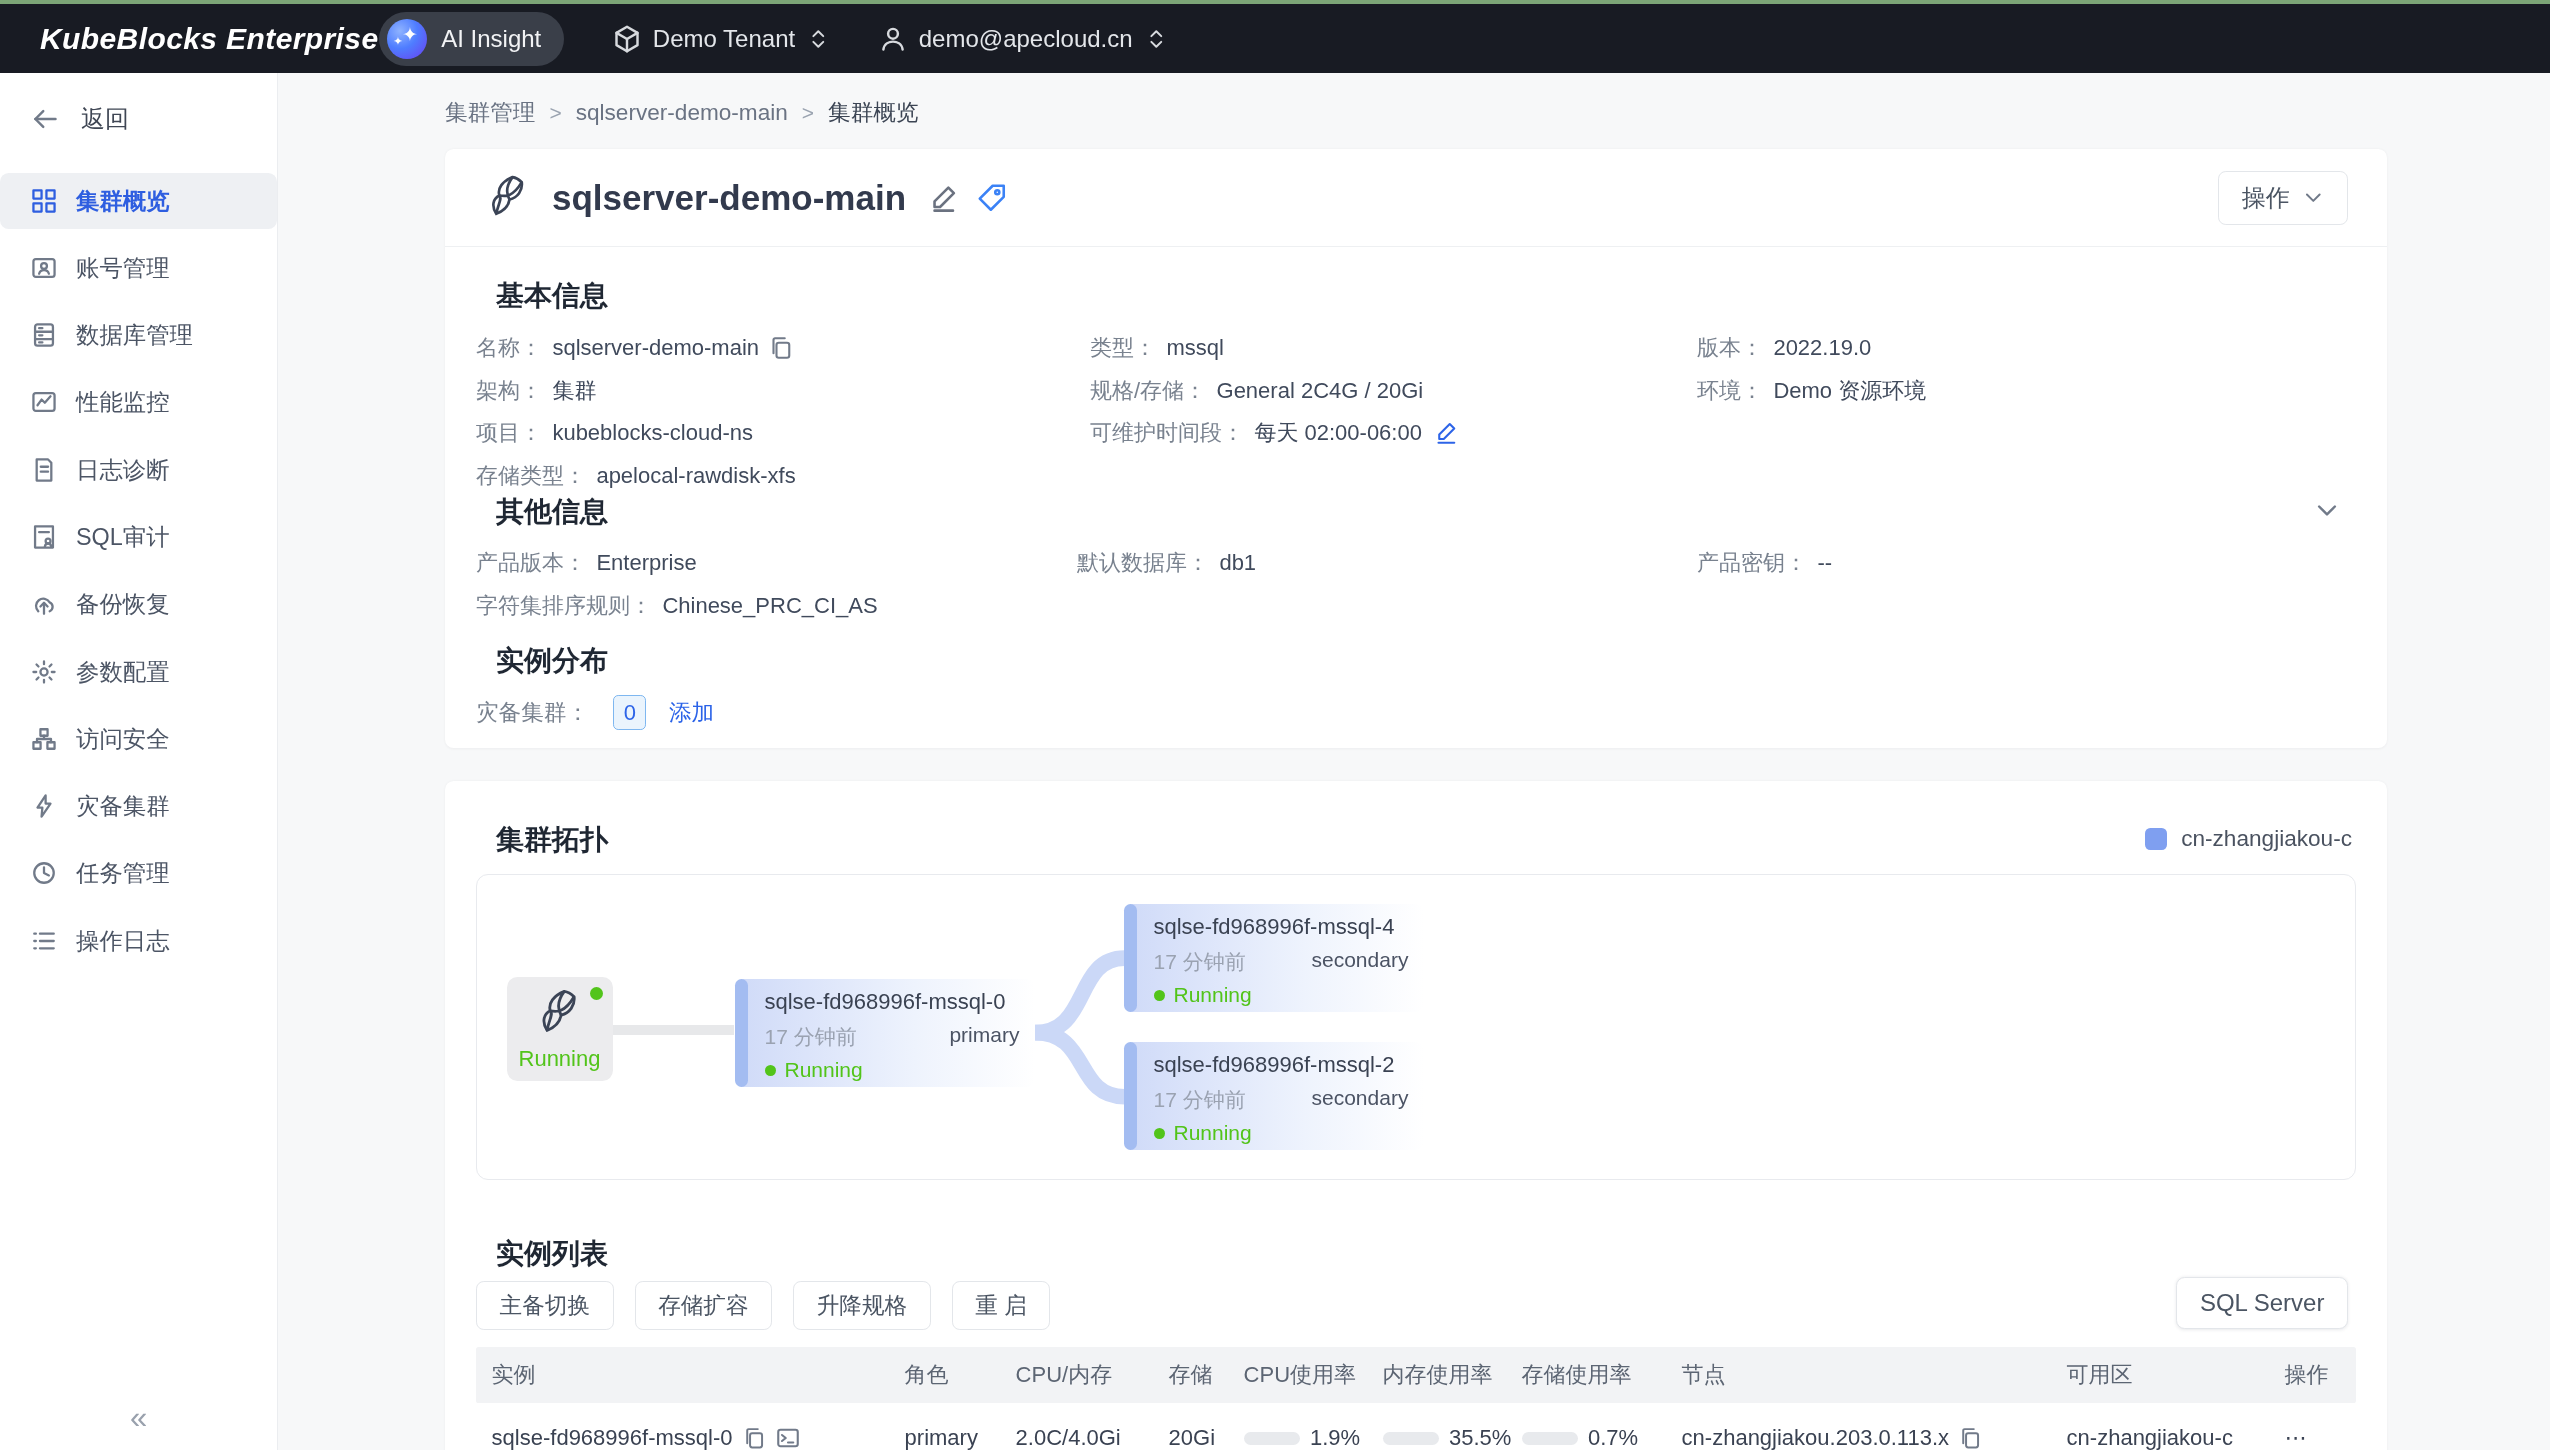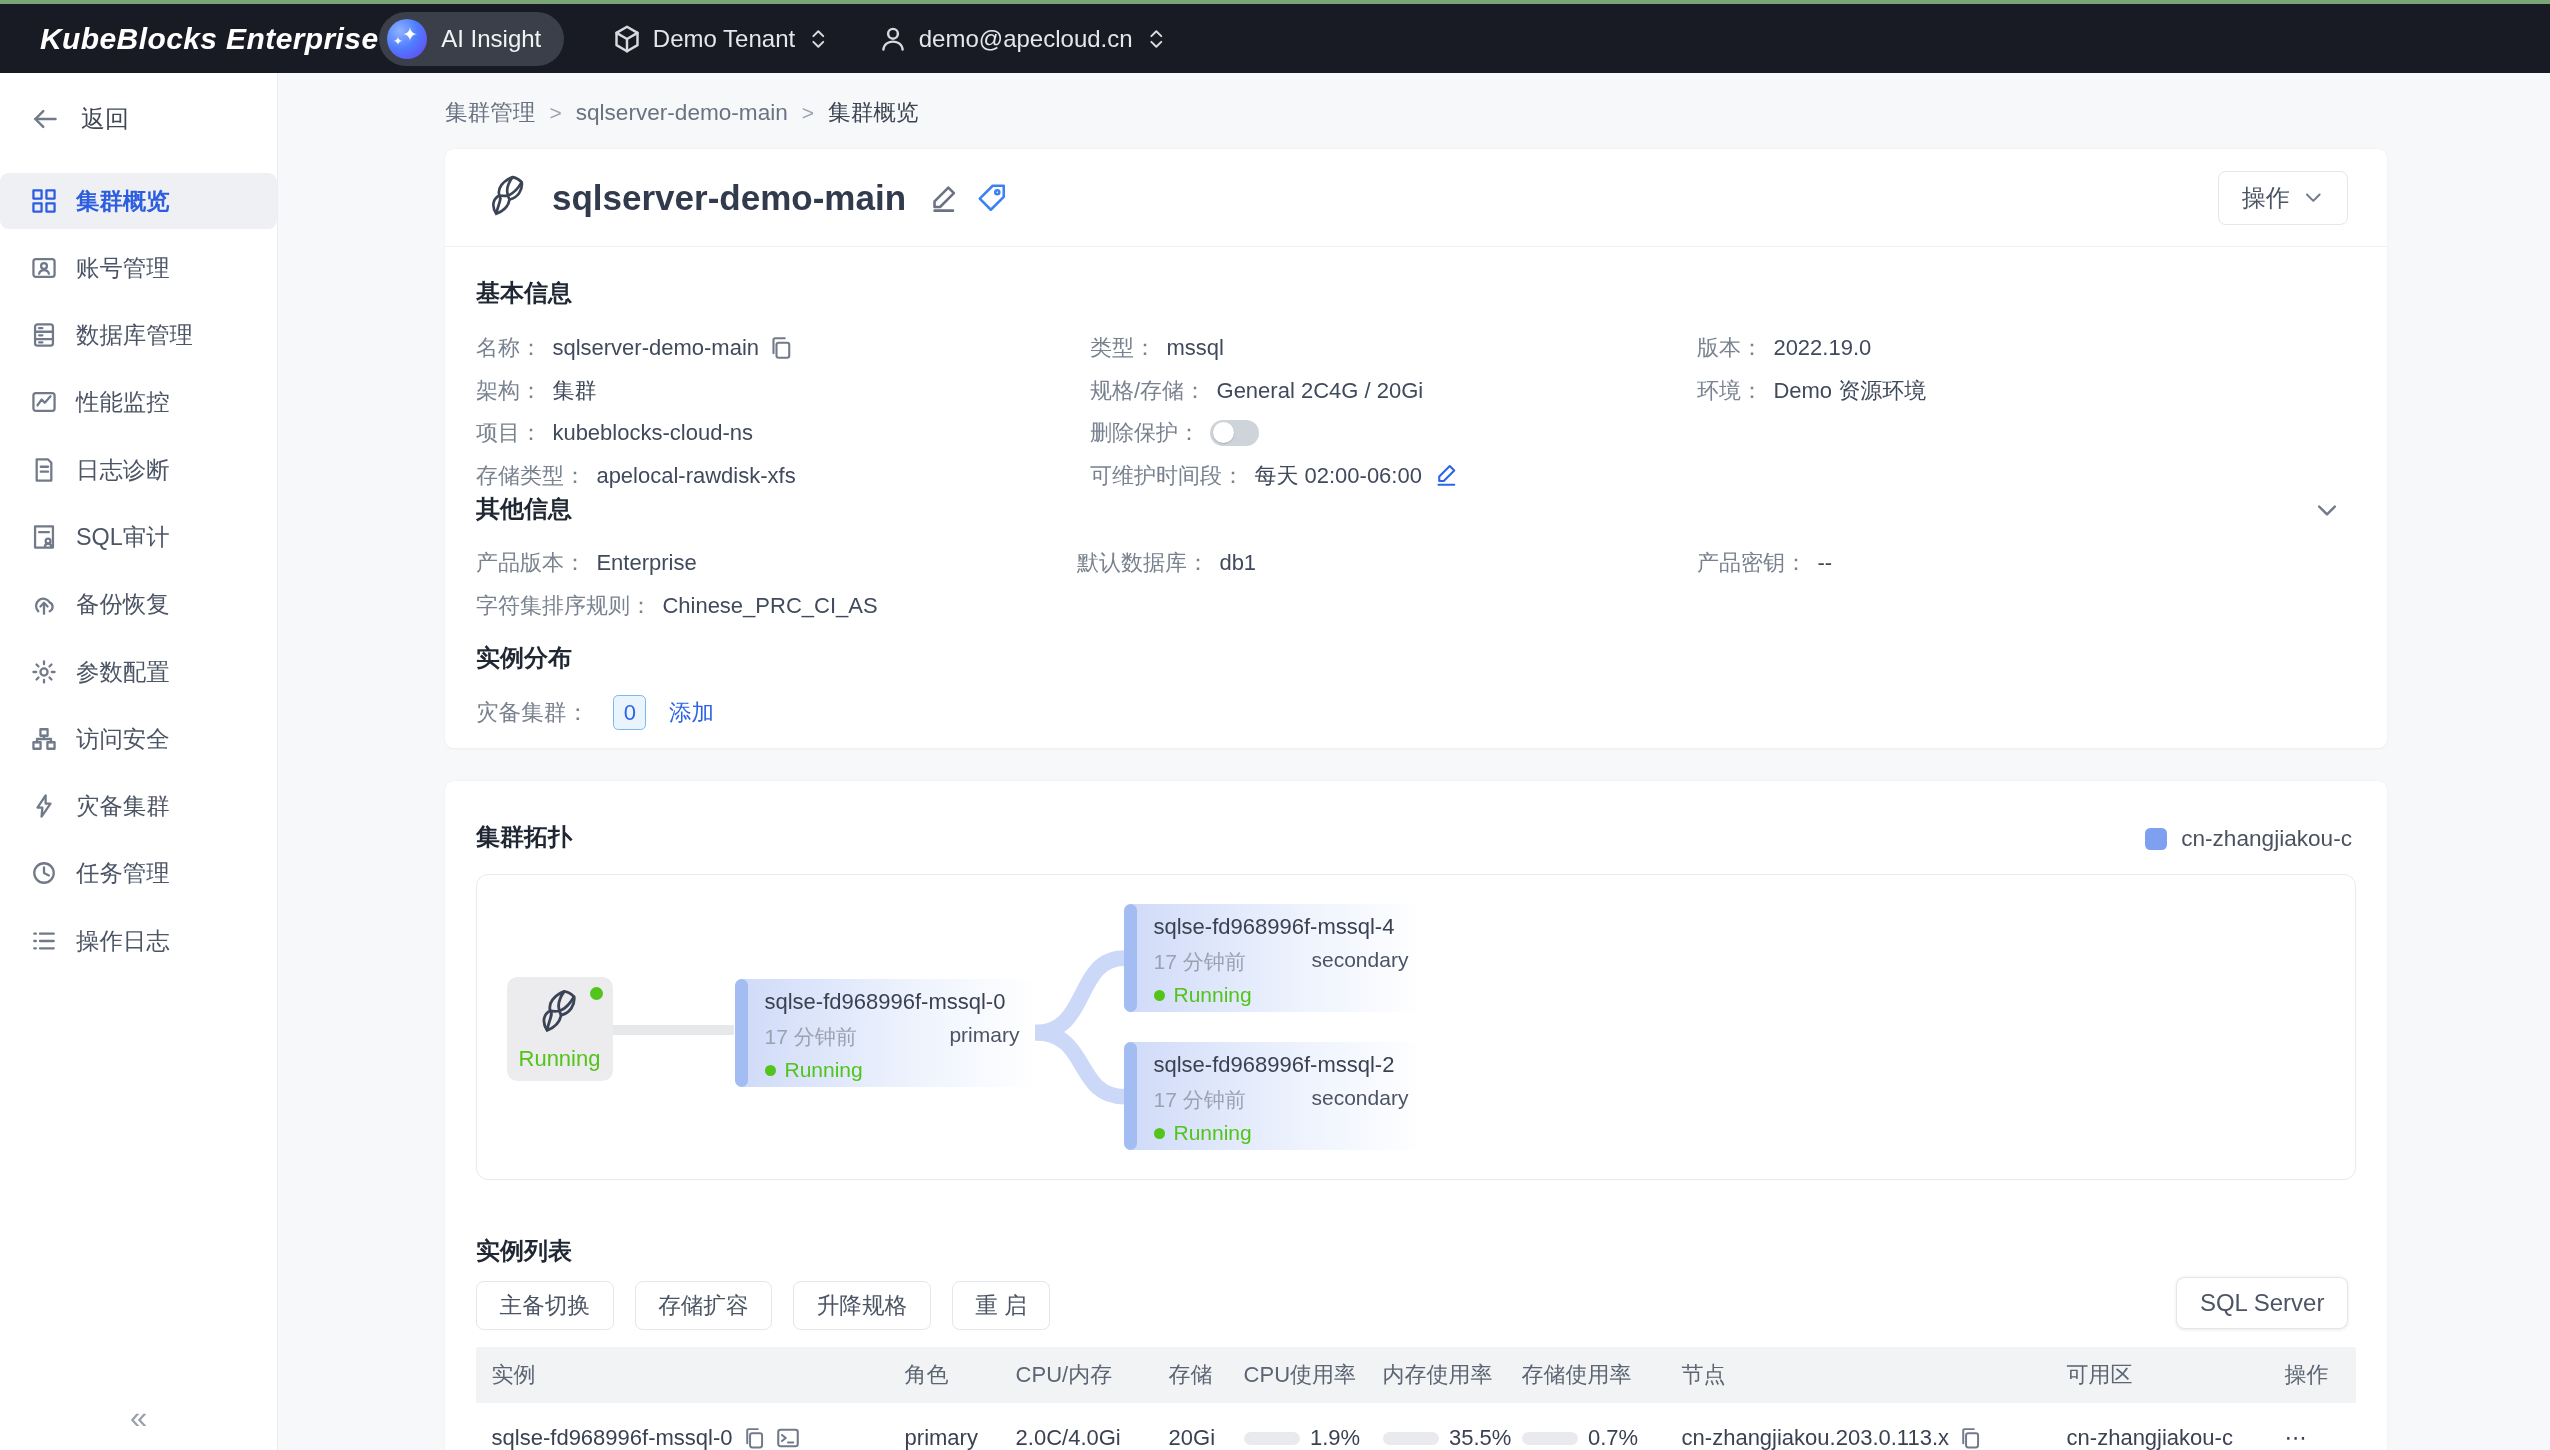--- a/index.html
+++ b/index.html
@@ -52,21 +52,21 @@
 
   
   .title-row { display:flex; align-items:center; height:97px; padding:0 39px 0 39px; }
   .cluster-title { font-size:35px; font-weight:bold; color:#323a4d; margin-left:19px; }
   .title-icos { display:flex; align-items:center; gap:19px; margin-left:22.6px; }
   .btn-outline { display:inline-flex; align-items:center; gap:12px; justify-content:center;
     background:#fff; border:0.9px solid #e3e6ea; border-radius:7.8px; font-size:24px; color:#4b5563;
     padding:0 22.6px; height:54px; cursor:pointer; }
   .action-btn { margin-left:auto; }
   .divider { height:0.9px; background:#eef0f2; }
-  .sec-h { font-size:24px; font-weight:bold; color:#1f2733; }
+  .sec-h { font-size:28px; font-weight:bold; color:#1f2733;margin-left:20px; }
   .abs { position:absolute; }
   .f-row { display:flex; align-items:center; margin-bottom:9.5px; font-size:22px; line-height:31px; min-height:33px; }
   .f-label { color:#79828f; margin-right:10.4px; white-space:nowrap; }
   .f-value { color:#404a5c; }
   .copy-ic { margin-left:10.4px; cursor:pointer; }
   .toggle { width:49px; height:26px; border-radius:13px; background:#cfd4da; position:relative; cursor:pointer; }
   .toggle::after { content:""; position:absolute; left:2.6px; top:2.6px; width:21px; height:21px;
     border-radius:50%; background:#fff; box-shadow:0 0.9px 1.7px rgba(0,0,0,.2); }
   .edit-blue { margin-left:12px; cursor:pointer; }
   .chev-right { position:absolute; right:46px; cursor:pointer; }
@@ -332,24 +332,20 @@
     </div>
 
     <div class="abs" style="left:645px; top:182px; width:599px;">
       <div class="f-row">
           <span class="f-label">类型：</span>
         <span class="f-value">mssql</span>
         </div>
       <div class="f-row">
           <span class="f-label">规格/存储：</span>
         <span class="f-value">General 2C4G / 20Gi</span>
-        </div>
-      <div class="f-row">
-          <span class="f-label">删除保护：</span>
-        <span class="toggle"></span>
         </div>
       <div class="f-row">
           <span class="f-label">可维护时间段：</span>
         <span class="f-value">每天 02:00-06:00</span>
         <svg class="ico edit-blue" width="24" height="24" viewBox="0 0 16 16" style="stroke:#2d64e8;">
             <path d="M10.5 2 l3 3 L6.5 12 H3.5 v-3 Z"></path>
             <line x1="3" y1="14.5" x2="13.5" y2="14.5"></line>
           </svg>
         </div>
     </div>

